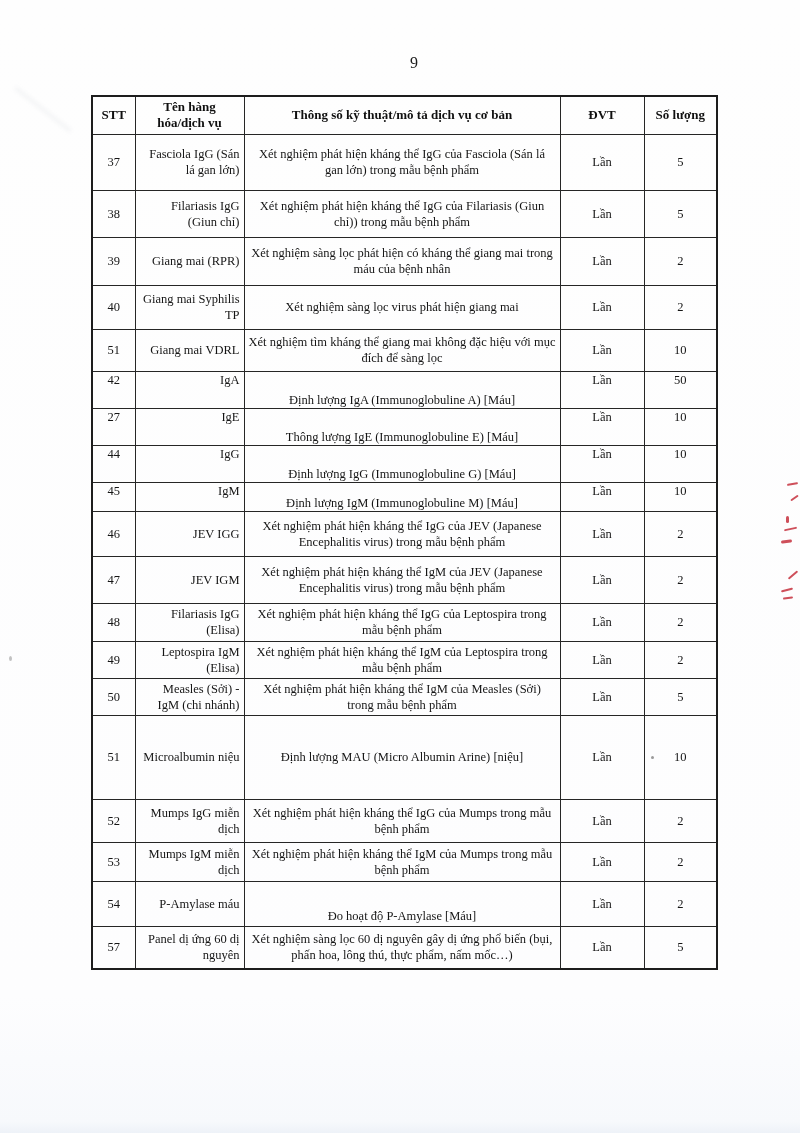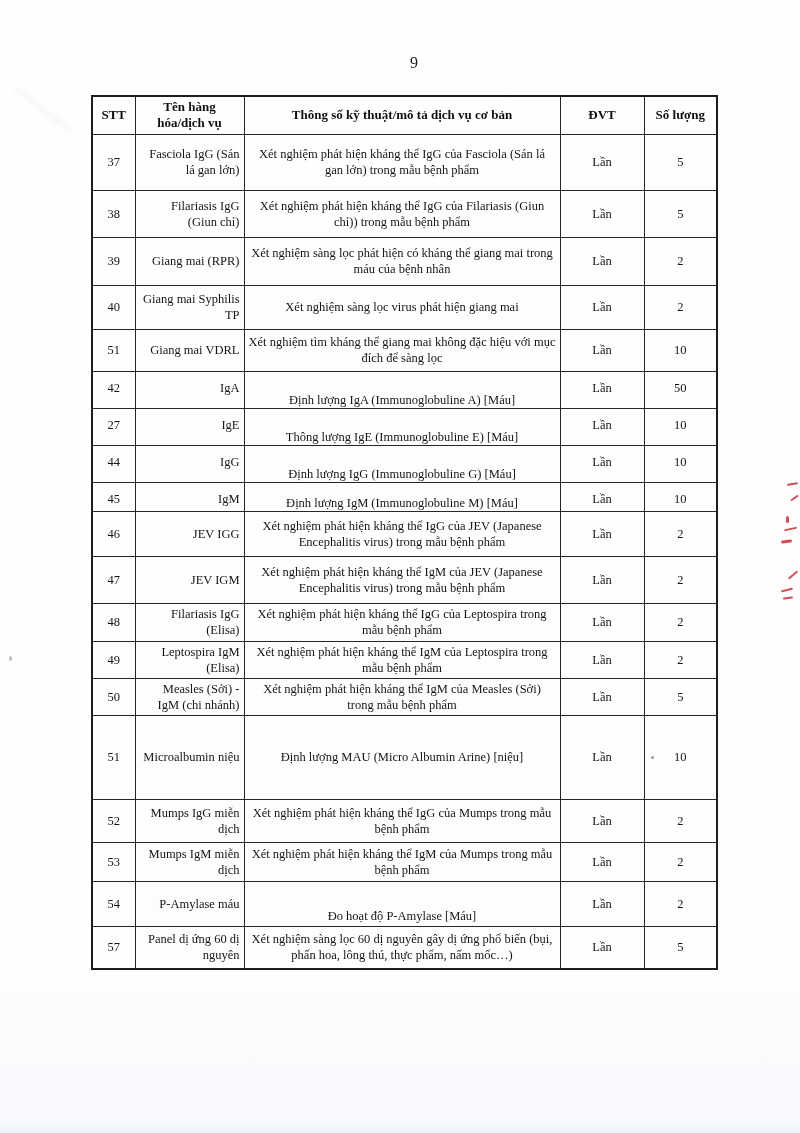--- a/index.html
+++ b/index.html
@@ -23,21 +23,21 @@
     border:1.5px solid #262626;
     padding:2px 4px;
     vertical-align:middle;
     overflow:hidden;
   }
   table.svc{border:2px solid #1d1d1d;}
   th{font-weight:bold;font-size:13px;text-align:center;line-height:1.25;color:#101010;}
   td.c{text-align:center;}
   td.nm{text-align:right;padding:2px 5px 2px 7px;}
   td.ds{text-align:center;padding:2px 8px 2px 9px;font-family:Liberation Serif, serif;}
-  tr.split td{vertical-align:top;padding-top:8px;margin-left:12px;}
+  tr.split td{vertical-align:top;padding-top:0;margin-left:12px;}
   tr.split td.ds{vertical-align:bottom;padding-bottom:0;line-height:1.15;}
   tr.dbottom td.ds{vertical-align:bottom;padding-bottom:2px;margin-top:46px;}
   
   .red-mark{position:absolute;background:#c5303d;border-radius:2px;opacity:.85;}
   .speck{position:absolute;background:#9a9a9a;border-radius:50%;}
   .smudge{
     position:absolute;left:8px;top:108px;width:70px;height:3px;
     background:#c9ced4;opacity:.25;transform:rotate(38deg);filter:blur(2px);
   }
 </style>

